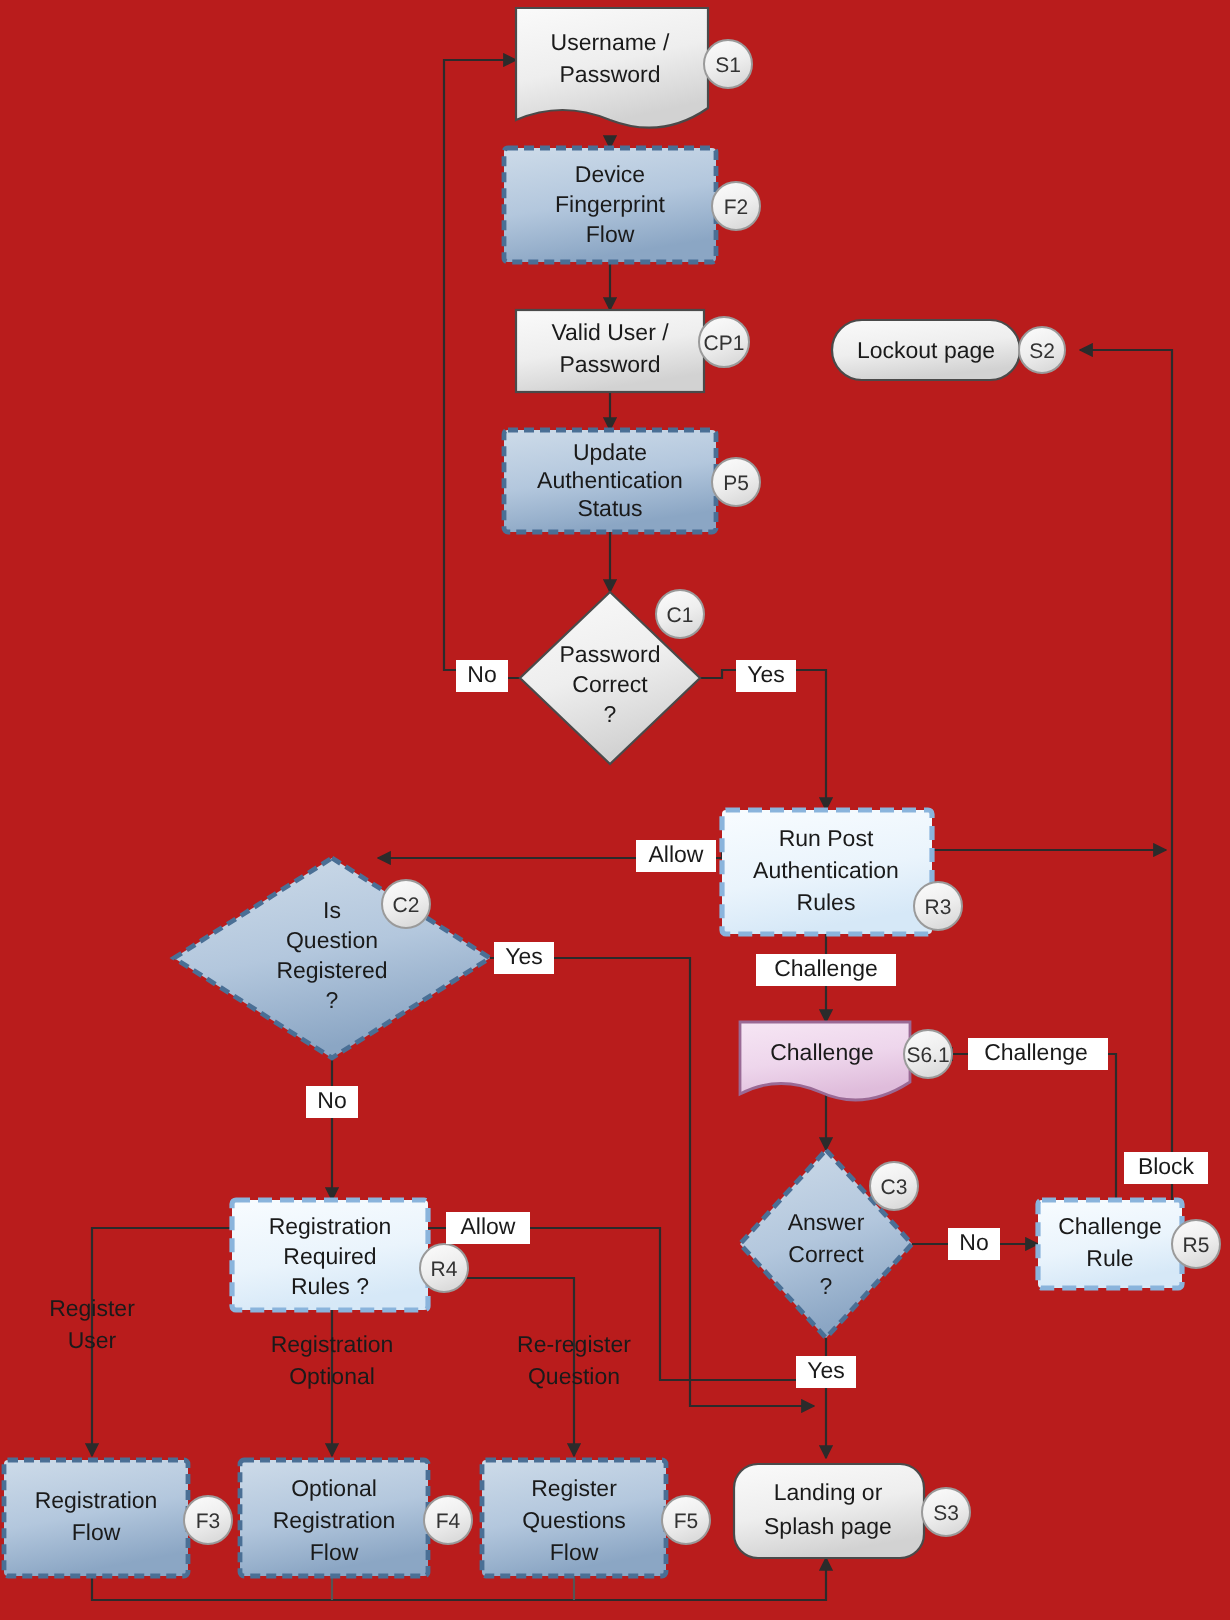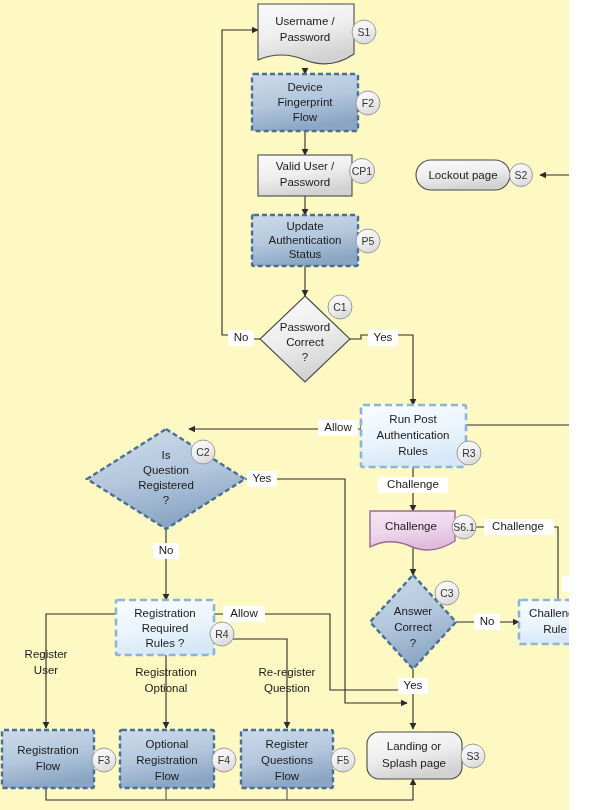--- a/index.html
+++ b/index.html
@@ -2,23 +2,23 @@
 <html><head>
 <meta charset="utf-8">
 <style>
   html, body {
     margin: 0;
     padding: 0;
     background: #ffffff;
   }
   #canvas {
     position: relative;
-    width: 569px;
+    width: 615px;
     height: 810px;
-    background: #fef9c3;
+    background: #b91c1c;
     font-family: "Liberation Sans", sans-serif;
     overflow: hidden;
   }
   svg#diagram {
     position: absolute;
     left: 0;
     top: 0;
     width: 615px;
     height: 810px;
   }

